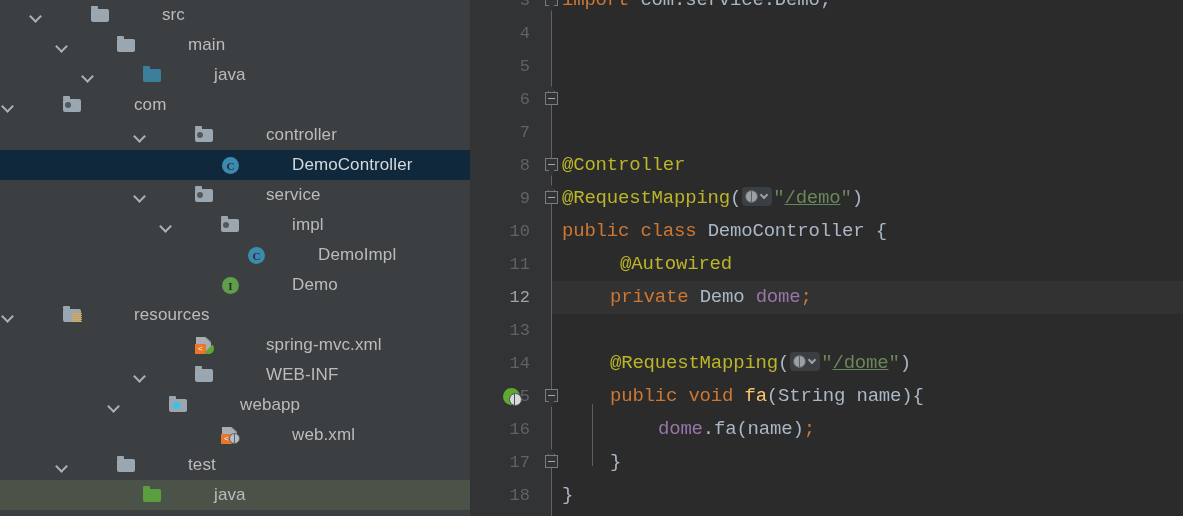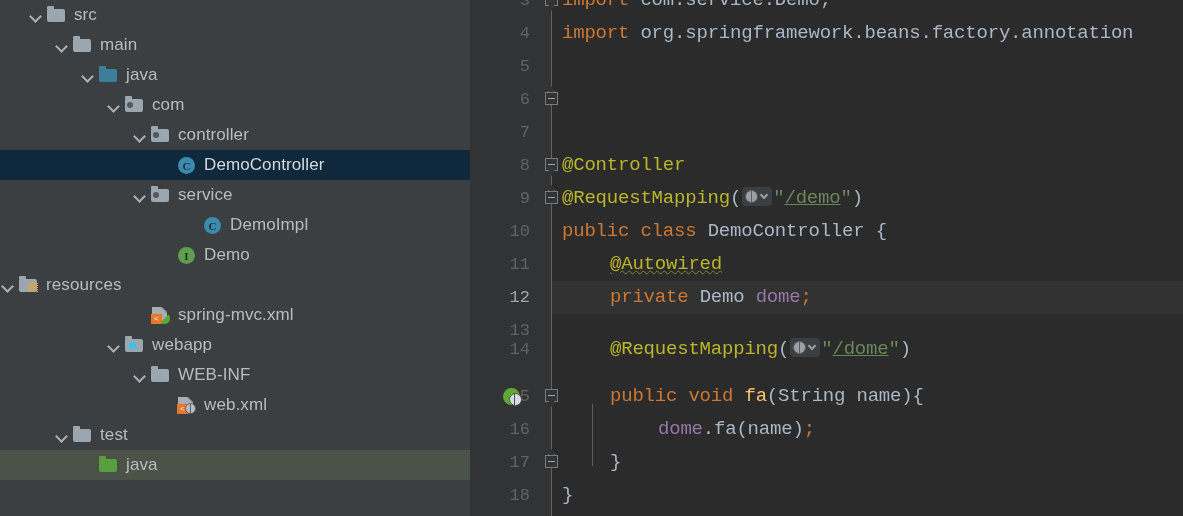--- a/index.html
+++ b/index.html
@@ -23,20 +23,21 @@
     position: relative;
     overflow: hidden;
     flex: 0 0 470px;
   }
   .tree-row {
     height: 30px;
     display: flex;
     align-items: center;
     position: relative;
     white-space: nowrap;
+    gap: 44px;
   }
   .tree-row.selected { background: #10283c; }
   .tree-row.hovered  { background: #4b5349; }
   .tw {
     width: 16px; height: 16px;
     flex: 0 0 16px;
     position: relative;
     margin-right: 3px;
   }
   .tw.has::after {
@@ -303,24 +304,24 @@
     white-space: pre;
     letter-spacing: -0.2px;
   }
   .kw   { color: #cc7832; }
   .pln  { color: #a9b7c6; }
   .ann  { color: #bbb529; }
   .str  { color: #6a8759; }
   .fld  { color: #9876aa; }
   .mth  { color: #ffc66d; }
   .squig {
-    text-decoration: underline;
     text-decoration-style: wavy;
     text-decoration-color: #818230;
     text-decoration-thickness: 1px;
+    margin-left: 10px;
   }
   .ulink {
     text-decoration: underline;
     text-decoration-color: #6a8759;
   }
   .urlbadge {
     display: inline-block;
     vertical-align: -3px;
     width: 30px; height: 19px;
     background: #3b3f41;
@@ -380,21 +381,21 @@
         </span>
         <span class="lbl">main</span>
       </div>
       <div class="tree-row" style="padding-left: 80px;">
         <span class="tw has"></span>
         <span class="ico">
           <span class="fol blue"></span>
         </span>
         <span class="lbl">java</span>
       </div>
-      <div class="tree-row" style="padding-left: 106px; align-items: center;">
+      <div class="tree-row" style=" align-items: center;">
         <span class="tw has"></span>
         <span class="ico">
           <span class="fol pkg"></span>
         </span>
         <span class="lbl">com</span>
       </div>
       <div class="tree-row" style="padding-left: 132px;">
         <span class="tw has"></span>
         <span class="ico">
           <span class="fol pkg"></span>
@@ -407,20 +408,27 @@
           <span class="circ cls">C</span>
         </span>
         <span class="lbl">DemoController</span>
       </div>
       <div class="tree-row" style="padding-left: 132px;">
         <span class="tw has"></span>
         <span class="ico">
           <span class="fol pkg"></span>
         </span>
         <span class="lbl">service</span>
+      </div>
+      <div class="tree-row" style="padding-left: 158px;">
+        <span class="tw has"></span>
+        <span class="ico">
+          <span class="fol pkg"></span>
+        </span>
+        <span class="lbl">impl</span>
       </div>
       <div class="tree-row" style="padding-left: 184px;">
         <span class="tw"></span>
         <span class="ico">
           <span class="circ cls">C</span>
         </span>
         <span class="lbl">DemoImpl</span>
       </div>
       <div class="tree-row" style="padding-left: 158px;">
         <span class="tw"></span>
@@ -445,33 +453,33 @@
       </div>
       <div class="tree-row" style="padding-left: 132px;">
         <span class="tw"></span>
         <span class="ico">
           <span class="xml"></span>
           <span class="xbadge">&lt;</span>
           <span class="leafbadge"></span>
         </span>
         <span class="lbl">spring-mvc.xml</span>
       </div>
+      <div class="tree-row" style="padding-left: 132px;">
+        <span class="tw has"></span>
+        <span class="ico">
+          <span class="fol"></span>
+        </span>
+        <span class="lbl">WEB-INF</span>
+      </div>
       <div class="tree-row" style="padding-left: 106px;">
         <span class="tw has"></span>
         <span class="ico">
           <span class="fol src"></span>
         </span>
         <span class="lbl">webapp</span>
-      </div>
-      <div class="tree-row" style="padding-left: 132px;">
-        <span class="tw has"></span>
-        <span class="ico">
-          <span class="fol"></span>
-        </span>
-        <span class="lbl">WEB-INF</span>
       </div>
       <div class="tree-row" style="padding-left: 158px;">
         <span class="tw"></span>
         <span class="ico">
           <span class="xml"></span>
           <span class="xbadge">&lt;</span>
           <span class="globebadge"></span>
         </span>
         <span class="lbl">web.xml</span>
       </div>
@@ -498,21 +506,20 @@
         <div class="code-line" style="top: -16px;">
           <div class="lnum">3</div>
           <div class="gmark open">
             <span class="sq"></span>
             <span class="tip"></span>
           </div>
           <div class="ctext" style="padding-left: 0px;"><span class="kw">import </span><span class="pln">com.service.Demo;</span></div>
         </div>
         <div class="code-line" style="top: 17px;">
           <div class="lnum">4</div>
-          <div class="ctext" style="padding-left: 0px;"><span class="kw">import </span><span class="pln">org.springframework.beans.factory.annotation</span></div>
         </div>
         <div class="code-line" style="top: 50px;">
           <div class="lnum">5</div>
         </div>
         <div class="code-line" style="top: 83px;">
           <div class="lnum">6</div>
           <div class="gmark close">
             <span class="sq"></span>
             <span class="tip"></span>
           </div>
@@ -547,21 +554,21 @@
         </div>
         <div class="code-line caret" style="top: 281px;">
           <div class="codebg"></div>
           <div class="lnum">12</div>
           <div class="ctext" style="padding-left: 48px;"><span class="kw">private </span><span class="pln">Demo </span><span class="fld">dome</span><span class="kw">;</span></div>
         </div>
         <div class="code-line" style="top: 314px;">
           <div class="lnum">13</div>
           <div class="ctext" style="padding-left: 48px;"></div>
         </div>
-        <div class="code-line" style="top: 333px;">
+        <div class="code-line" style="top: 347px;">
           <div class="lnum">14</div>
           <div class="ctext" style="padding-left: 48px;"><span class="ann">@RequestMapping</span><span class="pln">(</span><span class="urlbadge"><span class="g"></span><span class="cv"></span></span><span class="str">"</span><span class="str ulink">/dome</span><span class="str">"</span><span class="pln">)</span></div>
         </div>
         <div class="code-line" style="top: 380px;">
           <div class="lnum">15</div>
           <div class="run-marker"></div>
           <div class="gmark open">
             <span class="sq"></span>
             <span class="tip"></span>
           </div>

